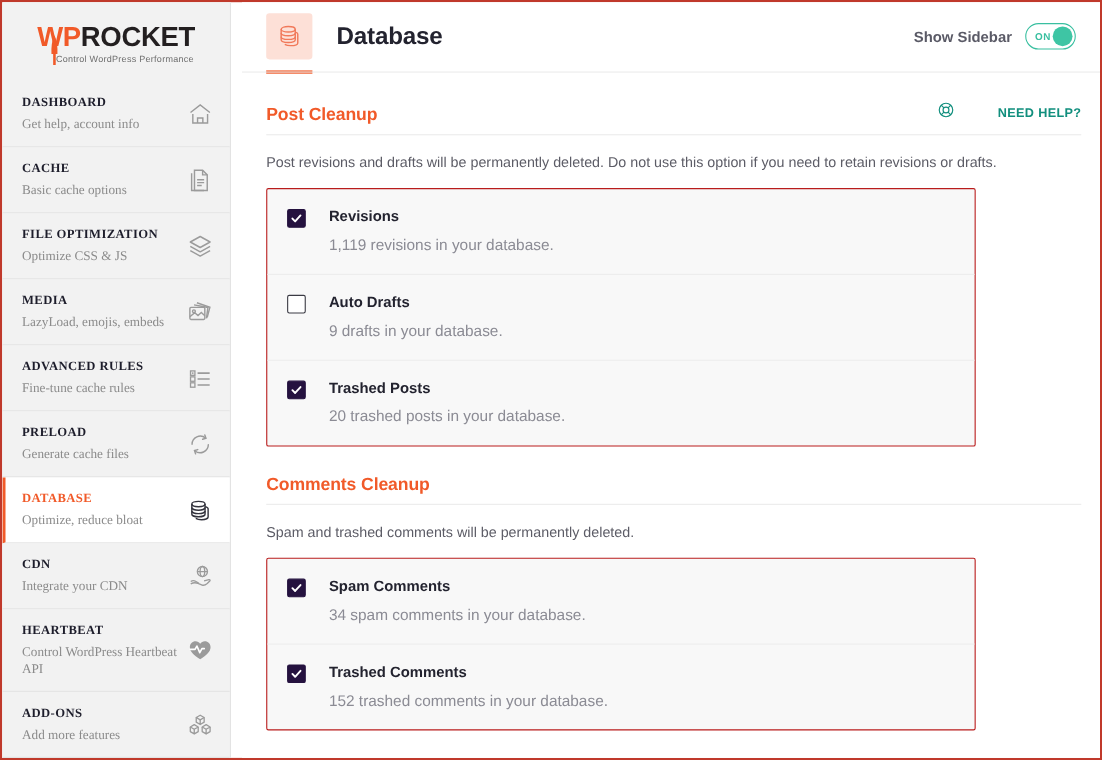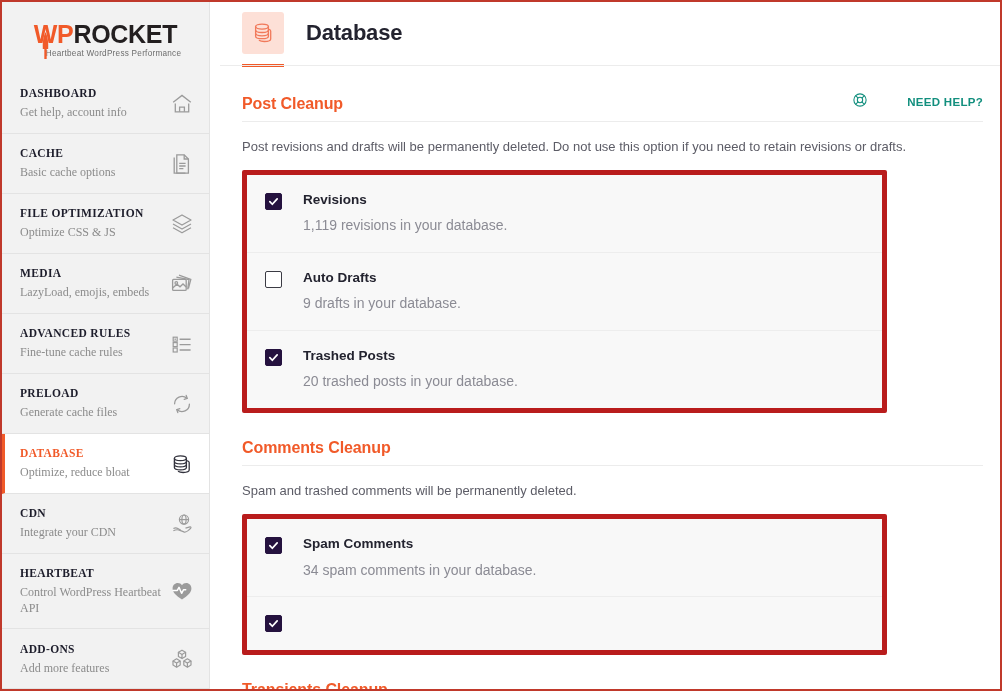--- a/index.html
+++ b/index.html
@@ -226,21 +226,21 @@
   }
   .section-desc {
     font-size: 13px;
     color: #5c5c66;
     padding: 16px 0 14px 0;
     line-height: 1.4;
   }
 
   .card {
     background: #f8f8f8;
-    border: 5px solid #b91c1c;
+    border: 1px solid #b91c1c;
     border-radius: 2px;
     width: 645px;
   }
   .card-row {
     padding: 17px 18px 18px 18px;
     border-bottom: 1px solid #ededed;
     display: flex;
     align-items: flex-start;
   }
   .card-row:last-child { border-bottom: none; }
@@ -285,21 +285,21 @@
   <aside class="sidebar">
 
     <div class="logo-wrap">
       <div class="logo">
         <svg class="rocket-glyph" viewBox="0 0 10 30">
           <path d="M5 0 C7.6 5 8.4 12 8 19 L6.3 19 L6.3 30 L3.7 30 L3.7 19 L2 19 C1.6 12 2.4 5 5 0 Z" fill="#f15a29"></path>
         </svg>
         <div class="logo-main">
           <span class="logo-wp">WP</span><span class="logo-rocket">ROCKET</span>
         </div>
-        <div class="logo-tag">Heartbeat WordPress Performance</div>
+        <div class="logo-tag">Control WordPress Performance</div>
       </div>
     </div>
 
     <nav class="nav" id="nav">
         <div class="nav-item">
           <div class="nav-text">
             <div class="nav-title">DASHBOARD</div>
             <div class="nav-desc">Get help, account info</div>
           </div>
           <div class="nav-icon">
@@ -452,20 +452,27 @@
         <svg width="24" height="24" viewBox="0 0 24 24" fill="none" stroke="currentColor" stroke-width="1.3">
           <ellipse cx="11" cy="5.6" rx="6.4" ry="2.5"></ellipse>
           <path d="M4.6 5.6 v9.6 c0 1.4 2.9 2.5 6.4 2.5 s6.4-1.1 6.4-2.5 V5.6"></path>
           <path d="M4.6 9 c0 1.4 2.9 2.5 6.4 2.5 s6.4-1.1 6.4-2.5"></path>
           <path d="M4.6 12.3 c0 1.4 2.9 2.5 6.4 2.5 s6.4-1.1 6.4-2.5"></path>
           <path d="M17.4 8.2 c1.4 .4 2.3 1 2.3 1.8 v8 c0 1.4-2.9 2.5-6.4 2.5 -2.3 0-4.3-.5-5.4-1.2"></path>
         </svg>
       </div>
       <div class="page-title">Database</div>
 
+      <div class="topbar-right">
+        <span class="sidebar-label">Show Sidebar</span>
+        <div class="toggle">
+          <span class="toggle-text">ON</span>
+          <span class="toggle-knob"></span>
+        </div>
+      </div>
     </div>
 
     <div class="tab-underline"></div>
     <div class="tab-rule"></div>
 
     <div class="content" id="content">
         <div class="section">
           <div class="section-head">
             <div class="section-title">Post Cleanup</div>
             <div class="need-help">
@@ -526,20 +533,24 @@
                 <div class="row-label">Spam Comments</div>
                 <div class="row-sub">34 spam comments in your database.</div>
               </div>
             </div>
             <div class="card-row">
               <div class="cb checked">
                 <svg width="11" height="11" viewBox="0 0 12 12" fill="none" stroke="#ffffff" stroke-width="1.9" stroke-linecap="round" stroke-linejoin="round">
                   <path d="M2 6.2 L4.7 9 L10 3.1"></path>
                 </svg>
               </div>
+              <div class="row-texts">
+                <div class="row-label">Trashed Comments</div>
+                <div class="row-sub">152 trashed comments in your database.</div>
+              </div>
             </div>
           </div>
         </div>
         <div class="section">
           <div class="section-head">
             <div class="section-title">Transients Cleanup</div>
           </div>
         </div>
       </div>
   </main>

